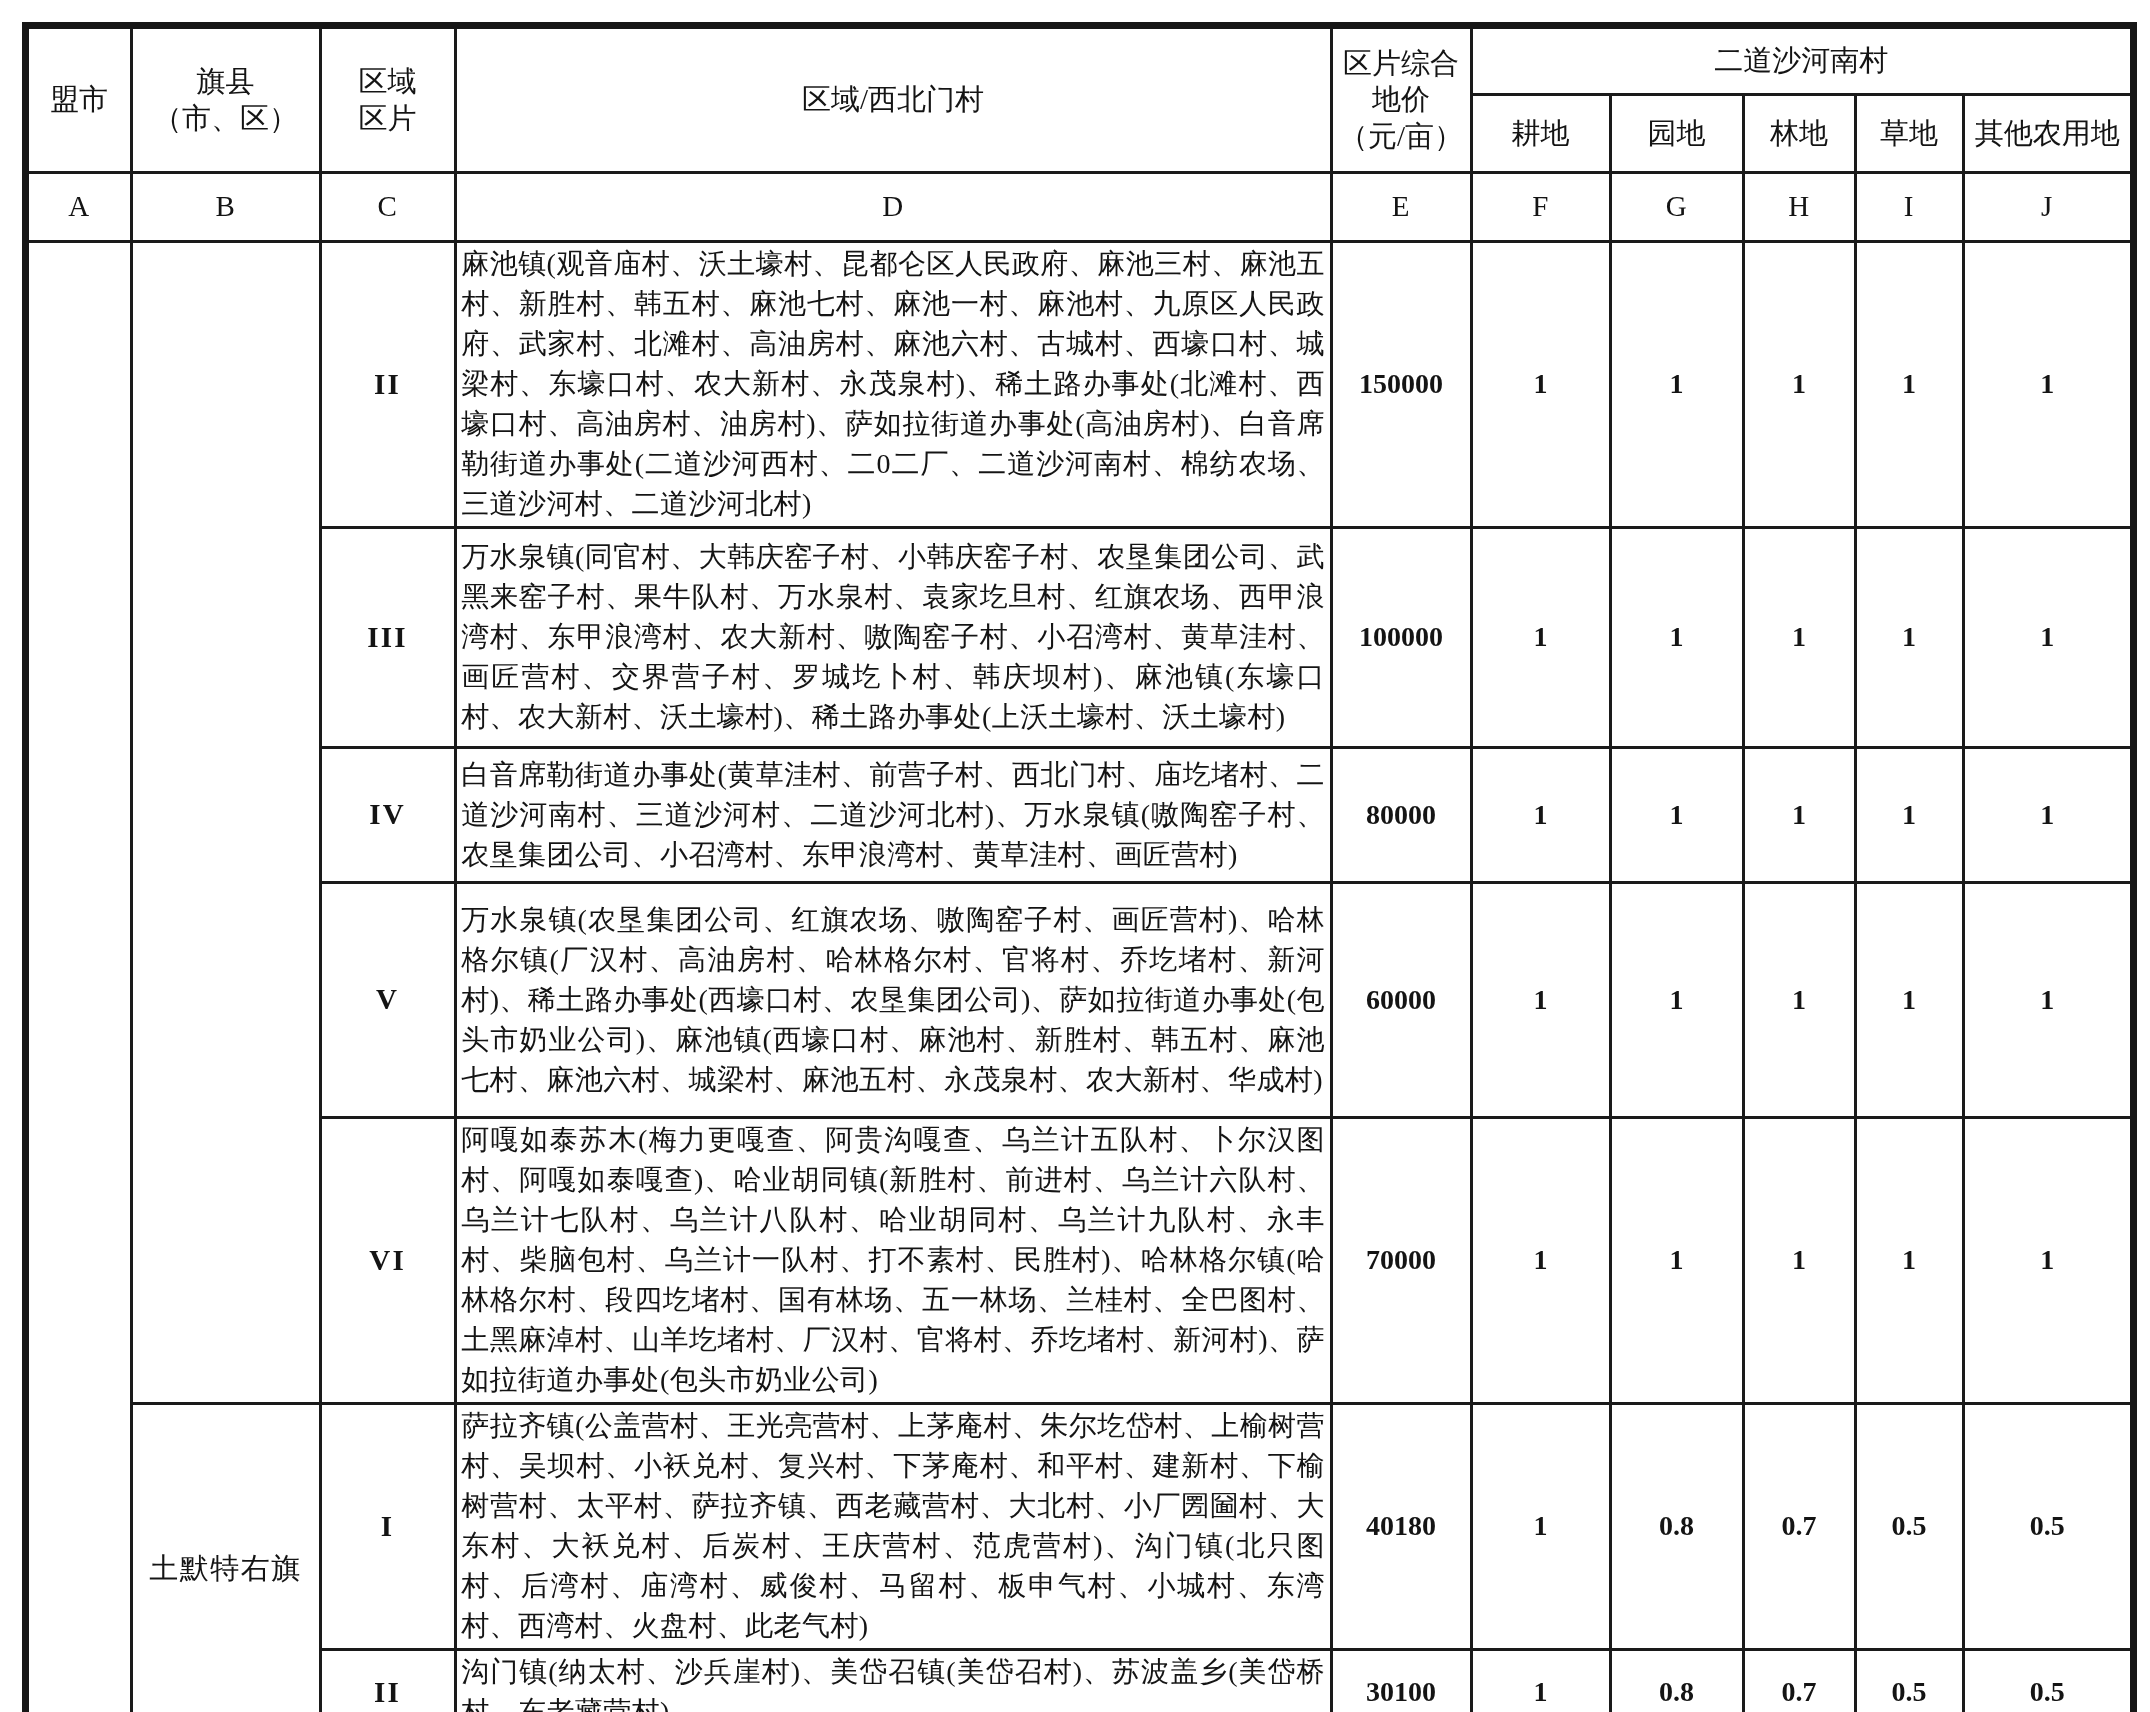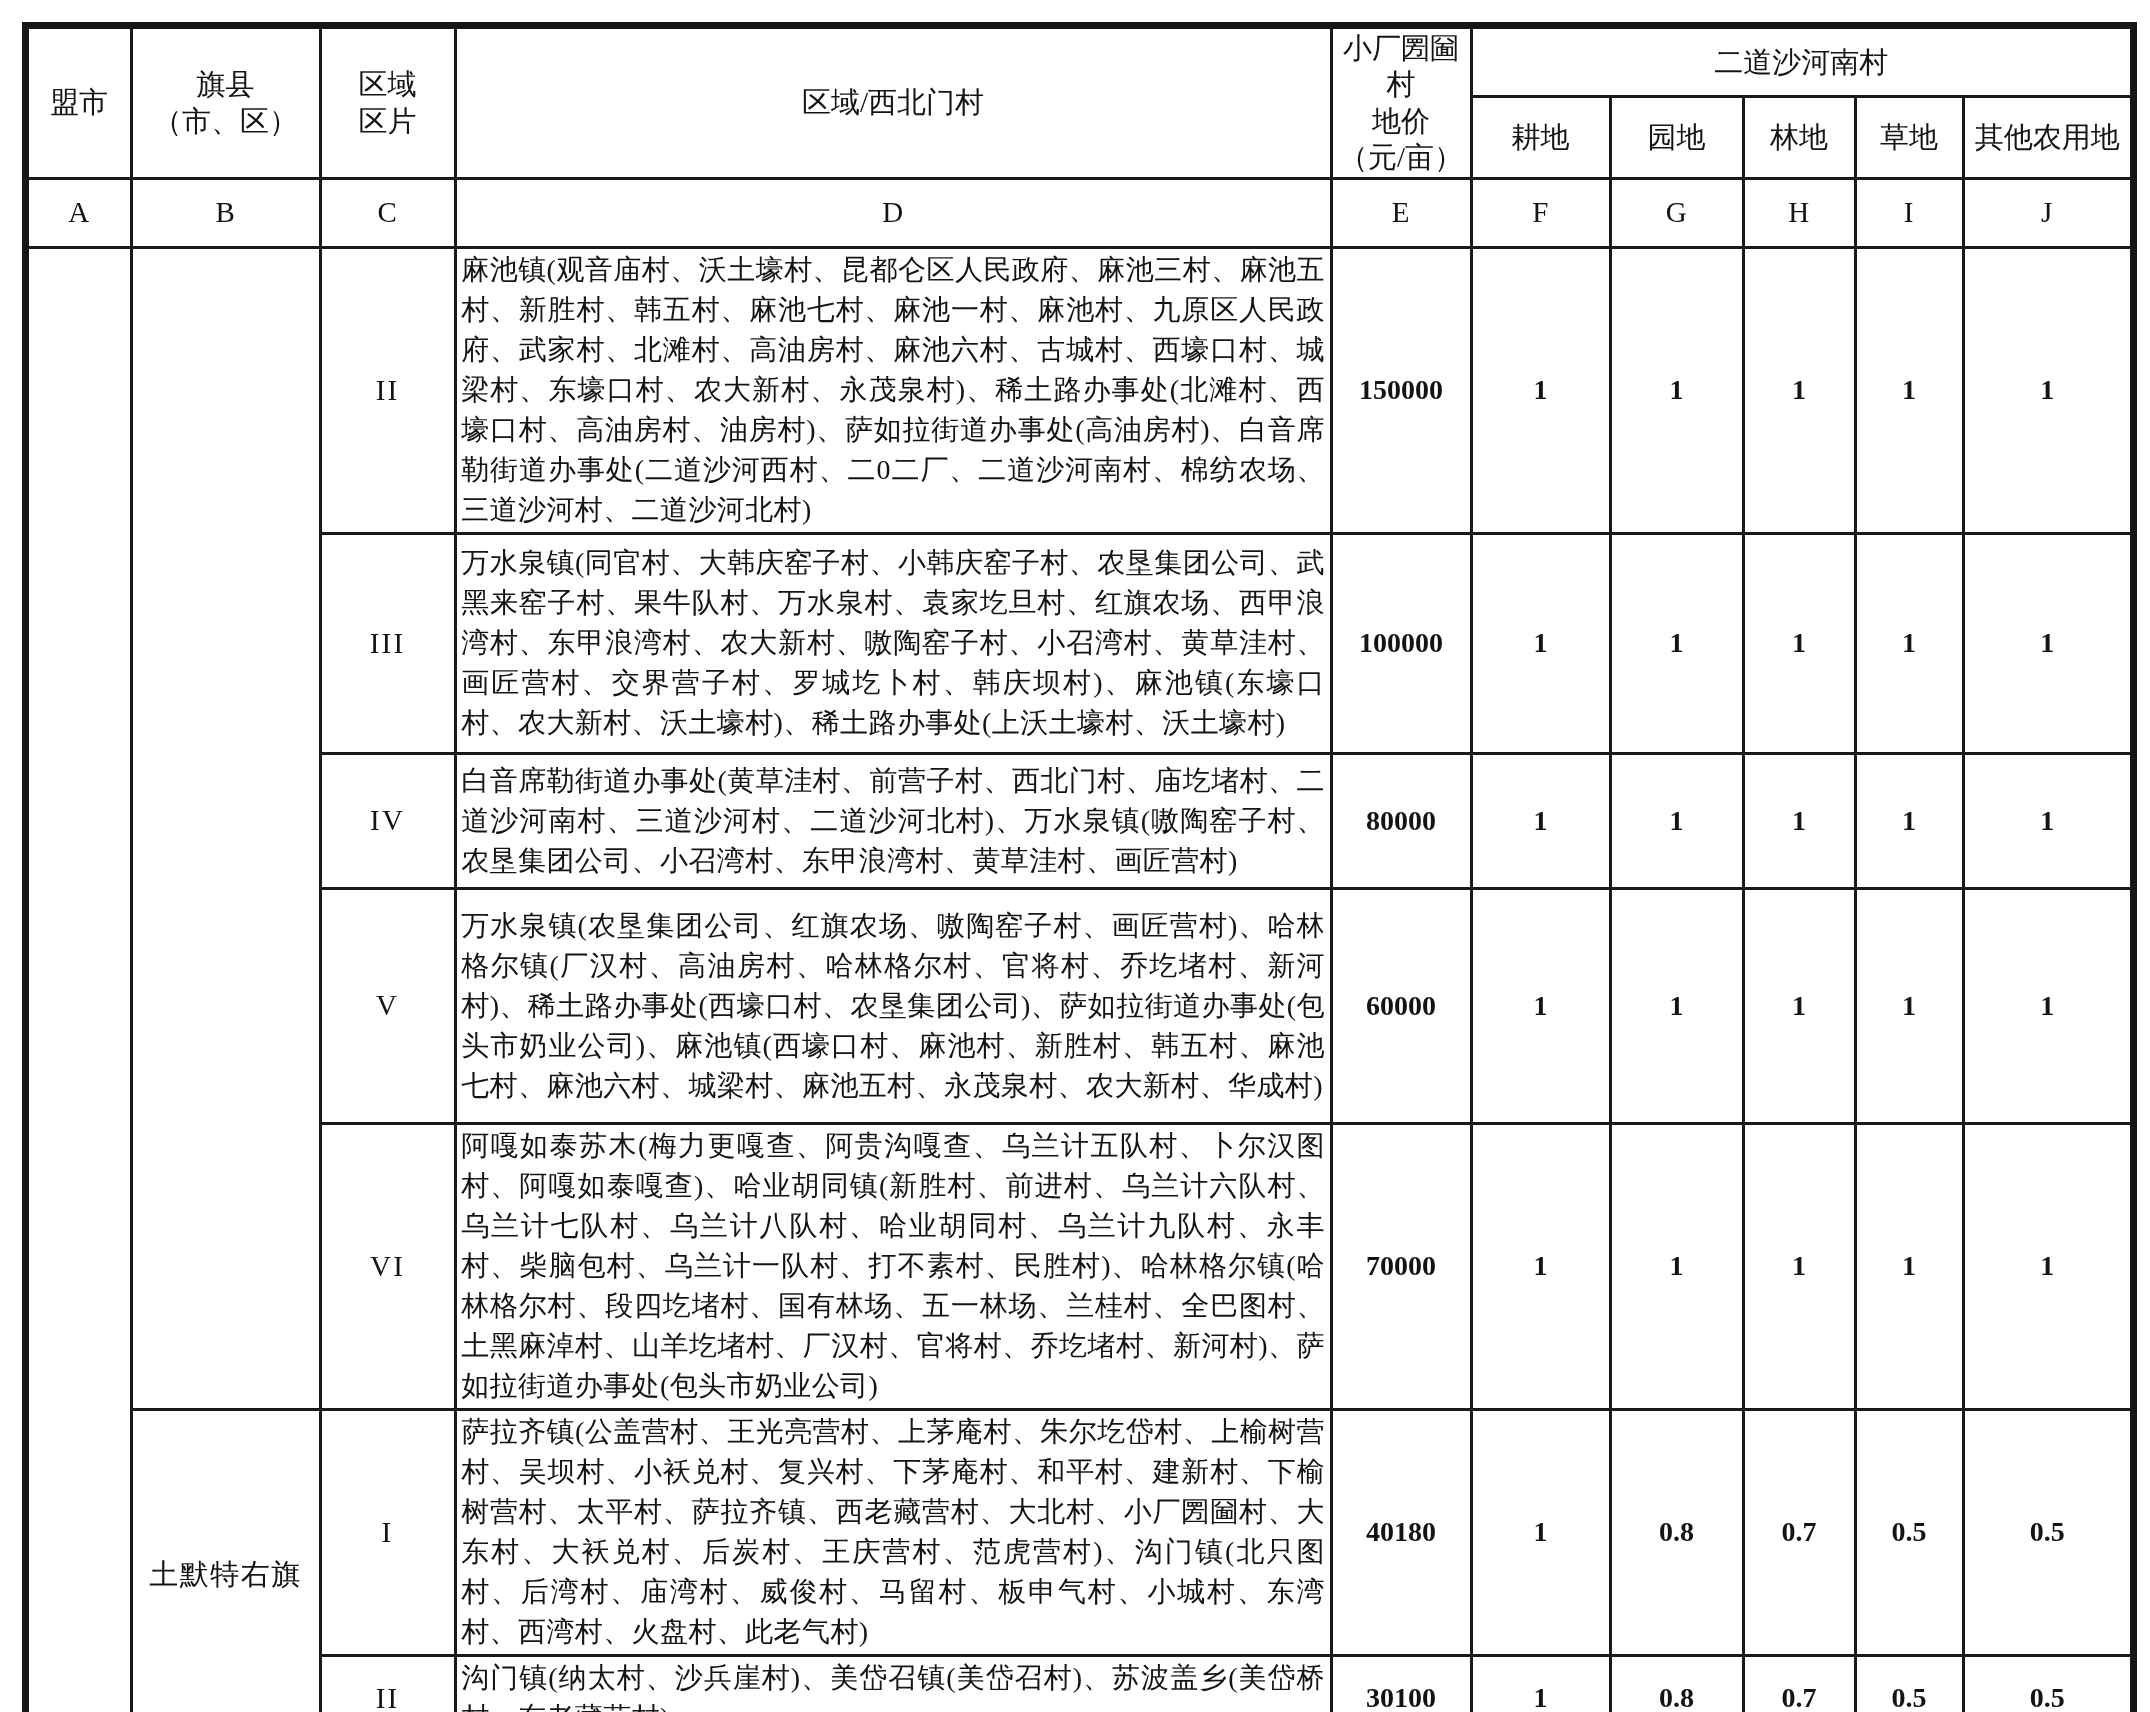--- a/index.html
+++ b/index.html
@@ -41,21 +41,21 @@
     text-align: center;
     white-space: pre-line;
     line-height: 1.25;
   }
   .letters th {
     font-size: 29px;
     letter-spacing: 0.8px;
   }
   td.zone {
     text-align: center;
-    font-weight: 400;
+    font-weight: 700;
     font-size: 29px;
     letter-spacing: 2.3px;
   }
   td.desc {
     font-size: 28px;
     line-height: 40px;
     text-align: justify;
     letter-spacing: 0.4px;
     padding: 3.1px 7.7px;
     margin-top: 28px;
@@ -99,21 +99,21 @@
       <col style="width:170px">
     </colgroup>
     <thead>
       <tr class="h1">
         <th rowspan="2">盟市</th>
         <th rowspan="2">旗县
 （市、区）</th>
         <th rowspan="2">区域
 区片</th>
         <th rowspan="2">区域/西北门村</th>
-        <th rowspan="2">小厂圐圙村
+        <th rowspan="2">区片综合
 地价
 （元/亩）</th>
         <th colspan="5">二道沙河南村</th>
       </tr>
       <tr class="h2">
         <th>耕地</th>
         <th>园地</th>
         <th>林地</th>
         <th>草地</th>
         <th>其他农用地</th>

